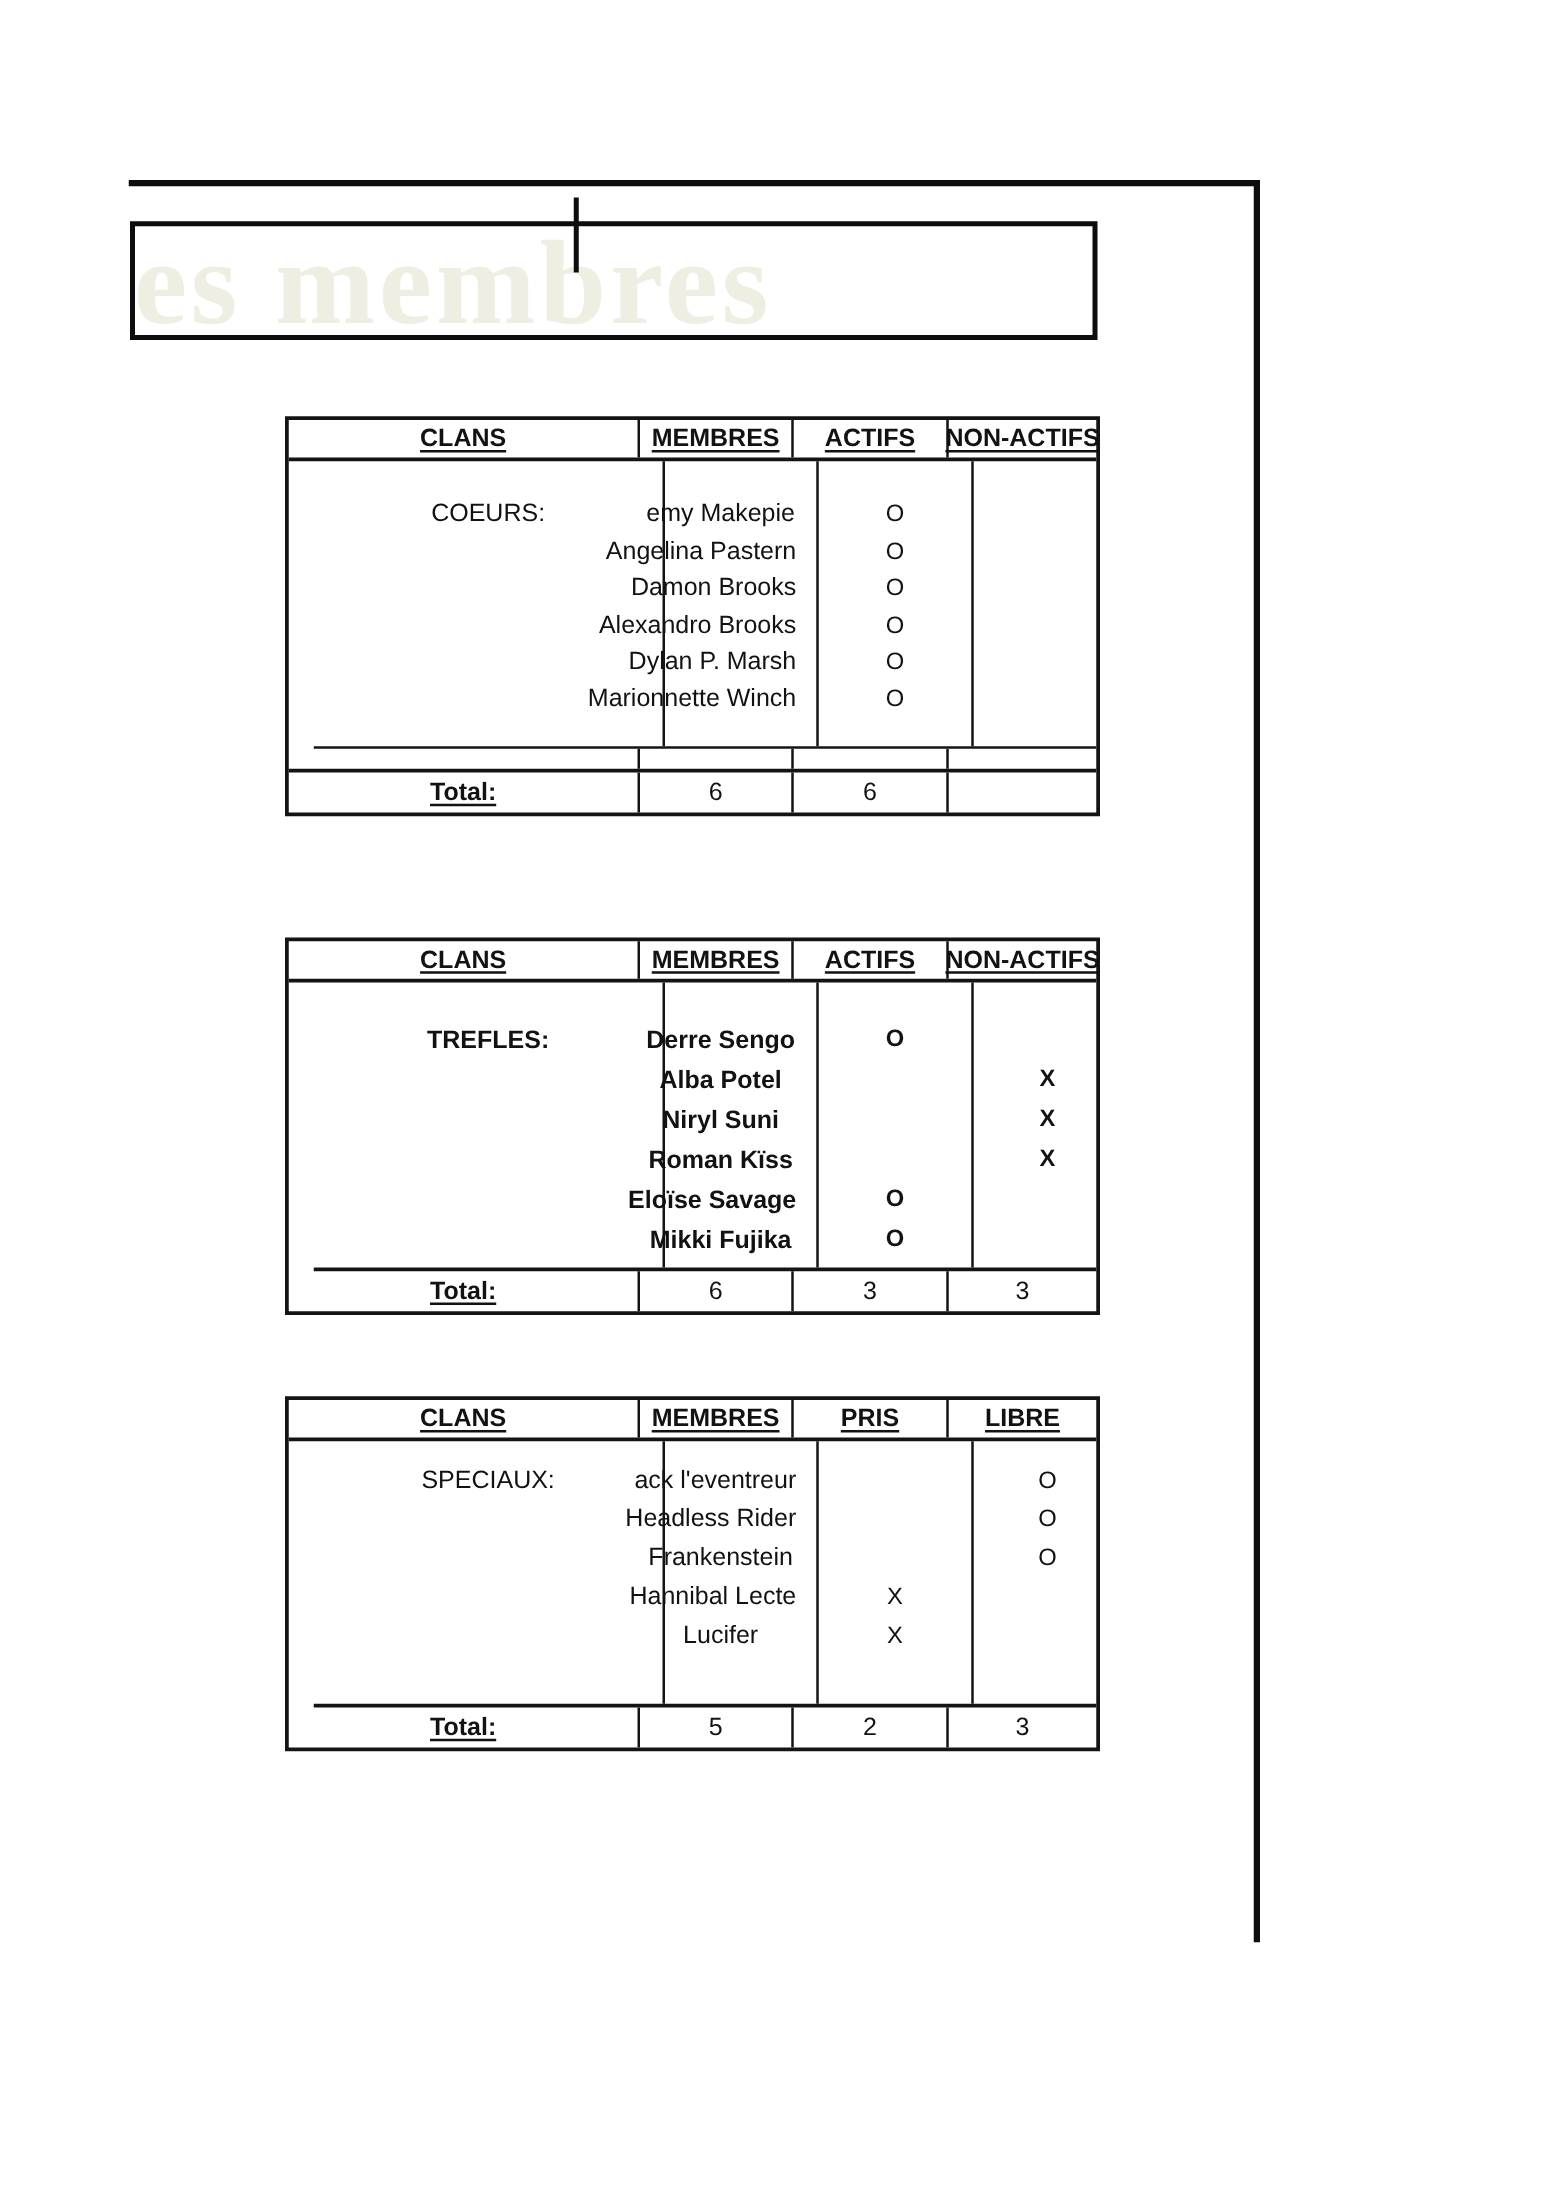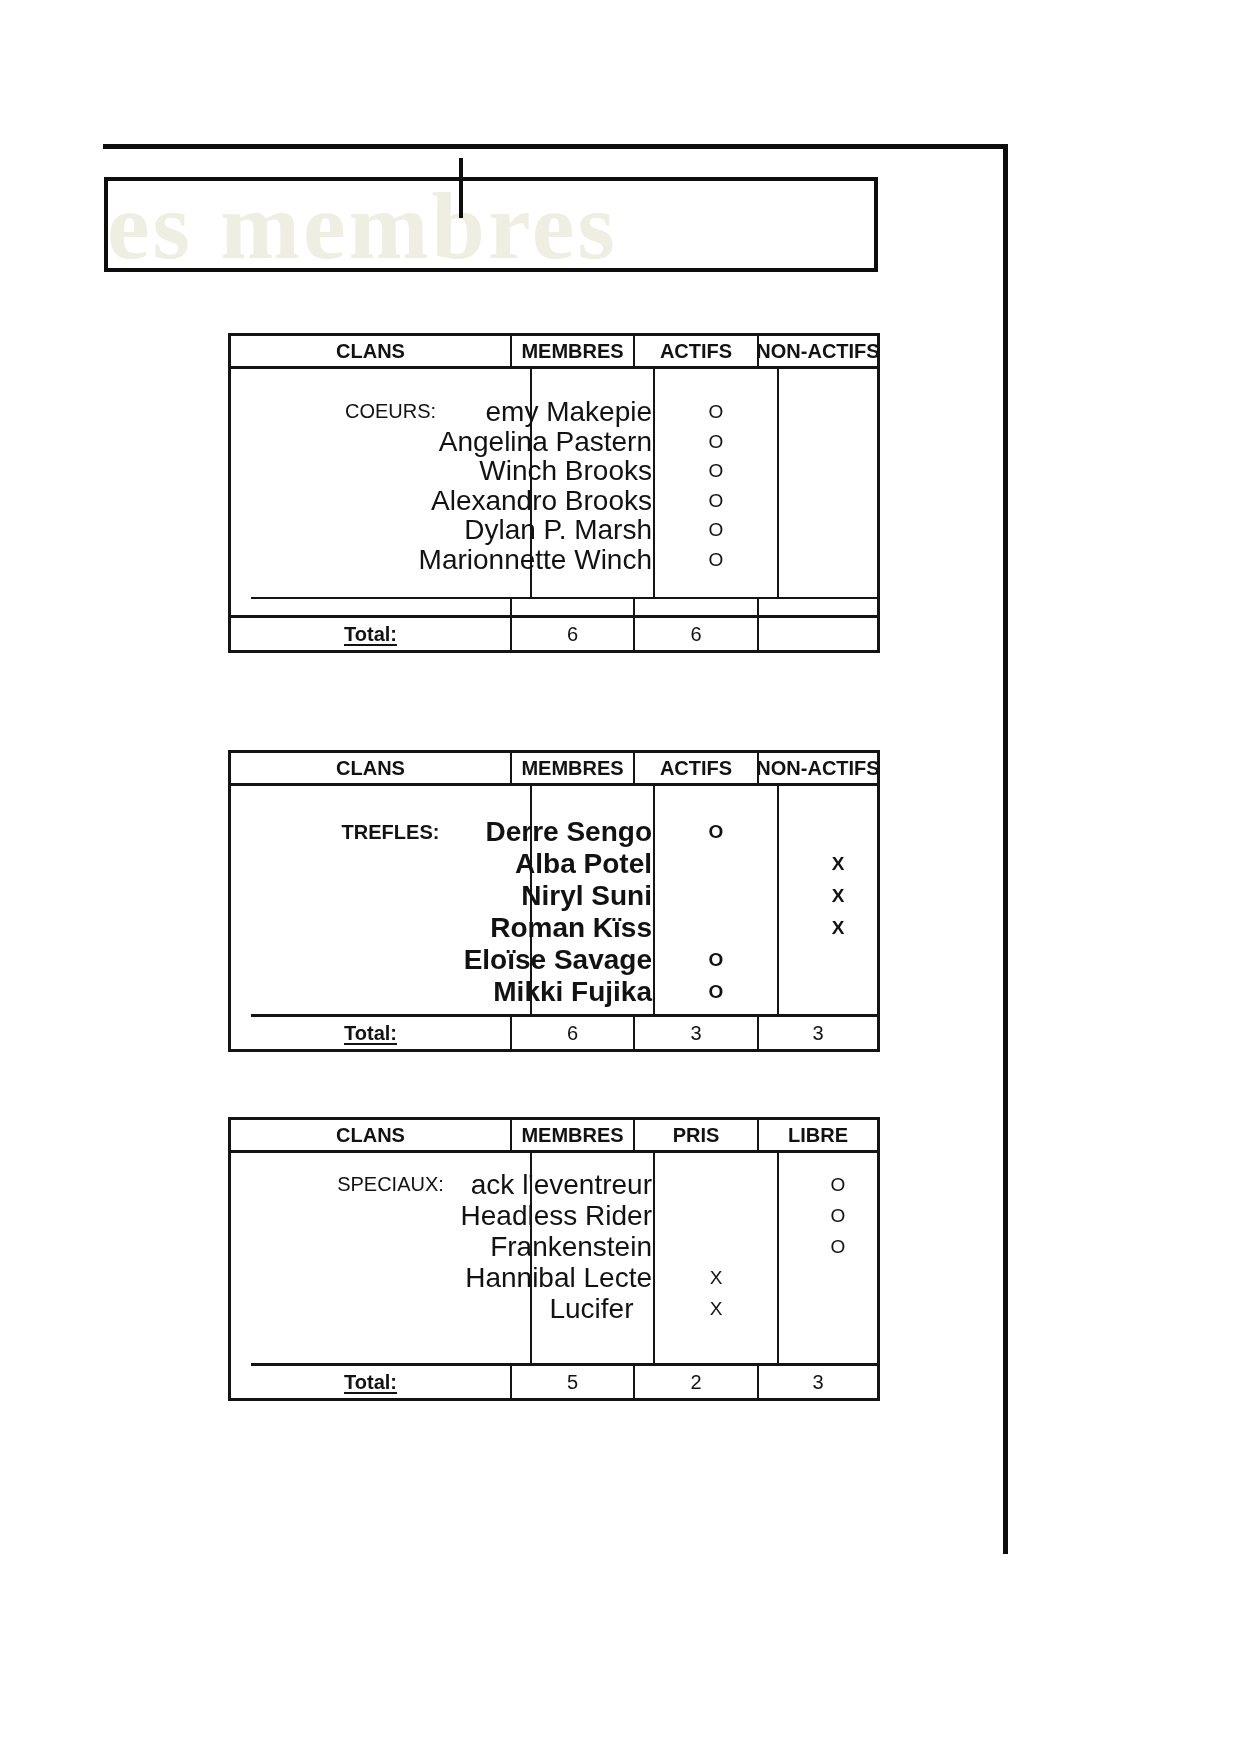--- a/index.html
+++ b/index.html
@@ -38,40 +38,40 @@
   }
   .t1{top:333px;}
   .t2{top:750px;}
   .t3{top:1117px;}
   .grid4{display:grid;grid-template-columns:279px 123px 124px 120px;}
   .bL{border-left:2px solid #141414;box-sizing:border-box;}
   .thead{height:30px;border-bottom:3px solid #141414;}
   .th{
     display:flex;align-items:center;justify-content:center;
     font-weight:bold;font-size:20px;
-    text-decoration-thickness:2px;text-underline-offset:3px;
+    text-decoration:underline;text-decoration-thickness:2px;text-underline-offset:3px;
     white-space:nowrap;overflow:visible;
   }
   .tbody-grid{position:relative;margin-left:20px;}
   .t1 .tbody-grid{height:228px;border-bottom:2px solid #141414;}
   .t2 .tbody-grid{height:228px;border-bottom:3px solid #141414;font-weight:bold;}
   .t3 .tbody-grid{height:210px;border-bottom:3px solid #141414;}
   .colcell{position:relative;height:100%;box-sizing:border-box;}
   .t1 .colcell{padding-top:28px;}
   .t2 .colcell{padding-top:30px;}
   .t3 .colcell{padding-top:16px;}
   .row{position:relative;}
   .t1 .row{height:29.5px;line-height:29.5px;}
   .t2 .row{height:32px;line-height:32px;}
   .t3 .row{height:31px;line-height:31px;}
   .clan-label{ text-align:center;font-size:20px;}
   .name-span{
-    position:absolute;right:1px;top:0;
+    position:absolute;right:16px;top:0;
     min-width:100%;text-align:center;
-    font-size:28px;white-space:nowrap;
+    font-size:20px;white-space:nowrap;
   }
   .mark{ text-align:center;font-size:19px;}
   .pretotal{height:16px;border-bottom:3px solid #141414;}
   .pretotal>div{height:100%;}
   .tfoot{height:32px;}
   .tfoot>div{display:flex;align-items:center;justify-content:center;font-size:20px;text-align:center;}
   .total-label{
     font-weight:bold;
     text-decoration:underline;text-decoration-thickness:2px;text-underline-offset:3px;
   }
@@ -102,21 +102,21 @@
         <div class="row clan-label">COEURS:</div>
       </div>
       <div class="colcell bL">
         <div class="row">
             <span class="name-span">emy Makepie</span>
           </div>
         <div class="row">
             <span class="name-span">Angelina Pastern</span>
           </div>
         <div class="row">
-            <span class="name-span">Winch Brooks</span>
+            <span class="name-span">Damon Brooks</span>
           </div>
         <div class="row">
             <span class="name-span">Alexandro Brooks</span>
           </div>
         <div class="row">
             <span class="name-span">Dylan P. Marsh</span>
           </div>
         <div class="row">
             <span class="name-span">Marionnette Winch</span>
           </div>

